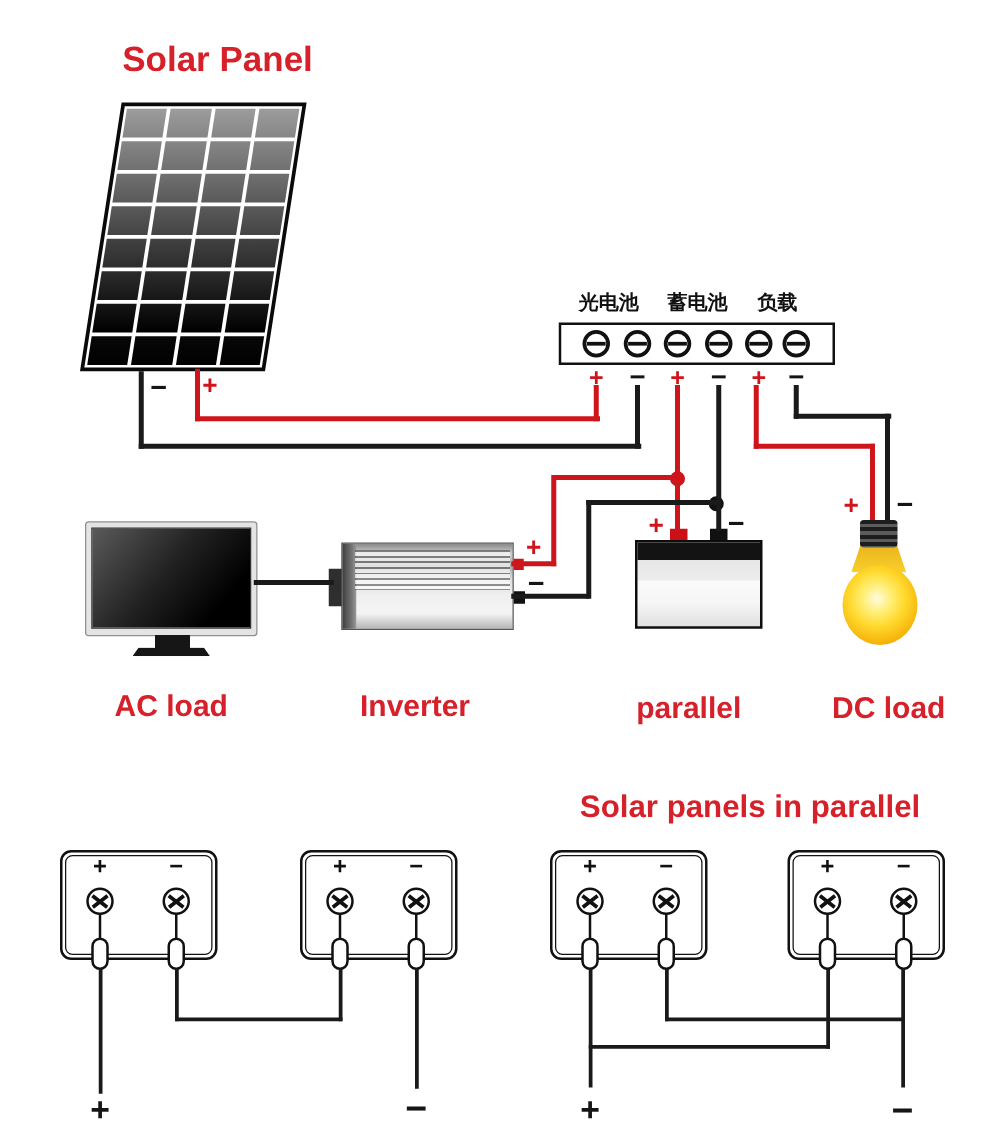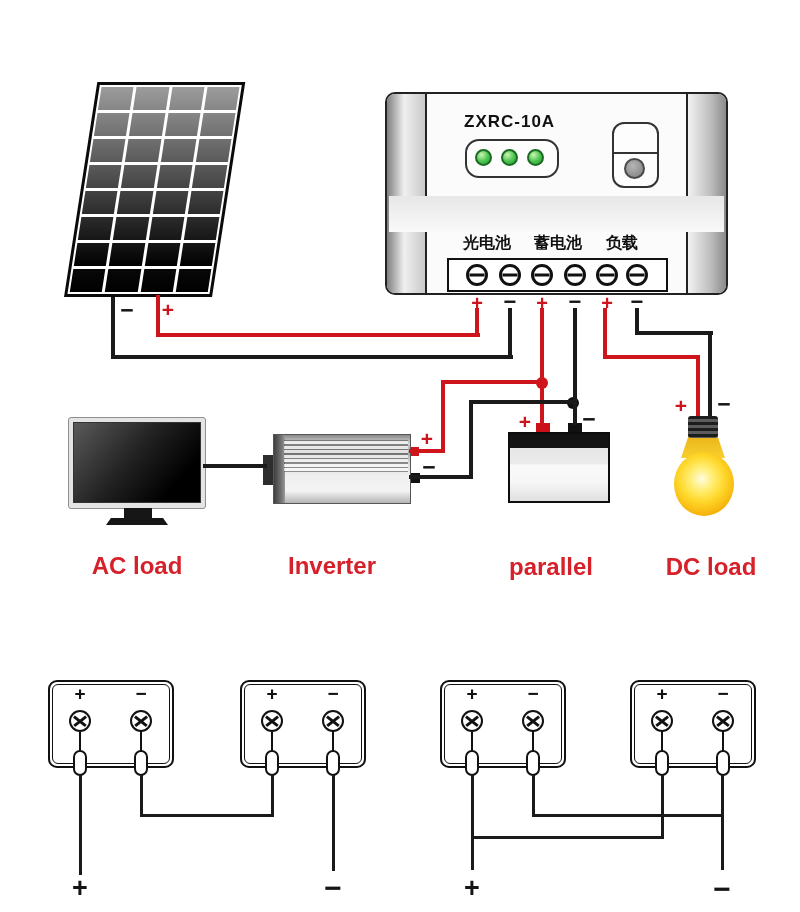--- a/index.html
+++ b/index.html
@@ -107,20 +107,21 @@
   .slead.l{left:28.5px;} .slead.r{left:89.5px;}
   .stab{position:absolute;top:68px;width:14px;height:26px;background:#fff;border:2.5px solid #111;
         border-radius:7px;box-sizing:border-box;}
   .stab.l{left:23px;} .stab.r{left:84px;}
 </style>
 </head>
 <body>
 
 <div id="canvas">
 
+  <div class="title" style="left:174px;top:48px;font-size:28px;">Solar Panel</div>
 
   <div id="sp-grid">
       <div style="background: linear-gradient(rgb(156, 156, 156), rgb(134, 134, 134));"></div>
       <div style="background: linear-gradient(rgb(156, 156, 156), rgb(134, 134, 134));"></div>
       <div style="background: linear-gradient(rgb(156, 156, 156), rgb(134, 134, 134));"></div>
       <div style="background: linear-gradient(rgb(156, 156, 156), rgb(134, 134, 134));"></div>
       <div style="background: linear-gradient(rgb(134, 134, 134), rgb(112, 112, 112));"></div>
       <div style="background: linear-gradient(rgb(134, 134, 134), rgb(112, 112, 112));"></div>
       <div style="background: linear-gradient(rgb(134, 134, 134), rgb(112, 112, 112));"></div>
       <div style="background: linear-gradient(rgb(134, 134, 134), rgb(112, 112, 112));"></div>
@@ -145,35 +146,20 @@
       <div style="background: linear-gradient(rgb(22, 22, 22), rgb(0, 0, 0));"></div>
       <div style="background: linear-gradient(rgb(22, 22, 22), rgb(0, 0, 0));"></div>
       <div style="background: linear-gradient(rgb(8, 8, 8), rgb(0, 0, 0));"></div>
       <div style="background: linear-gradient(rgb(8, 8, 8), rgb(0, 0, 0));"></div>
       <div style="background: linear-gradient(rgb(8, 8, 8), rgb(0, 0, 0));"></div>
       <div style="background: linear-gradient(rgb(8, 8, 8), rgb(0, 0, 0));"></div>
     </div>
   <span class="sign blk" style="left:127px;top:310px;font-size:23px;">−</span>
   <span class="sign red" style="left:168px;top:309px;font-size:21px;">+</span>
 
-  <div id="ctrl">
-    <div class="strip-l"></div>
-    <div class="strip-r"></div>
-    <div class="shade"></div>
-    <div class="model">ZXRC-10A</div>
-    <div class="ledpill">
-      <div class="led" style="left:8px;"></div>
-      <div class="led" style="left:34px;"></div>
-      <div class="led" style="left:60px;"></div>
-    </div>
-    <div class="btnbox">
-      <div class="divl"></div>
-      <div class="knob"></div>
-    </div>
-  </div>
   <span class="cjk" style="left:487px;top:243px;">光电池</span>
   <span class="cjk" style="left:558px;top:243px;">蓄电池</span>
   <span class="cjk" style="left:622px;top:243px;">负载</span>
   <div id="tstrip"></div>
   <div class="tscrew" style="left:466px;"></div>
   <div class="tscrew" style="left:499px;"></div>
   <div class="tscrew" style="left:531px;"></div>
   <div class="tscrew" style="left:564px;"></div>
   <div class="tscrew" style="left:596px;"></div>
   <div class="tscrew" style="left:626px;"></div>
@@ -210,20 +196,21 @@
   <div id="bulb-base"></div>
   <div id="bulb-globe"></div>
   <span class="sign red" style="left:681px;top:405px;font-size:21px;">+</span>
   <span class="sign blk" style="left:724px;top:404px;font-size:23px;">−</span>
 
   <div class="devlabel" style="left:137px;top:566px;">AC load</div>
   <div class="devlabel" style="left:332px;top:566px;">Inverter</div>
   <div class="devlabel" style="left:551px;top:567px;">parallel</div>
   <div class="devlabel" style="left:711px;top:567px;">DC load</div>
 
+  <div class="title" style="left:600px;top:646px;font-size:25px;">Solar panels in parallel</div>
 
   <div class="spanel" style="left:48px;top:680px;">
     <div class="inner"></div>
     <span class="ssign l">+</span>
     <span class="ssign r">−</span>
     <div class="sscrew l"></div>
     <div class="sscrew r"></div>
     <div class="slead l"></div>
     <div class="slead r"></div>
     <div class="stab l"></div>

